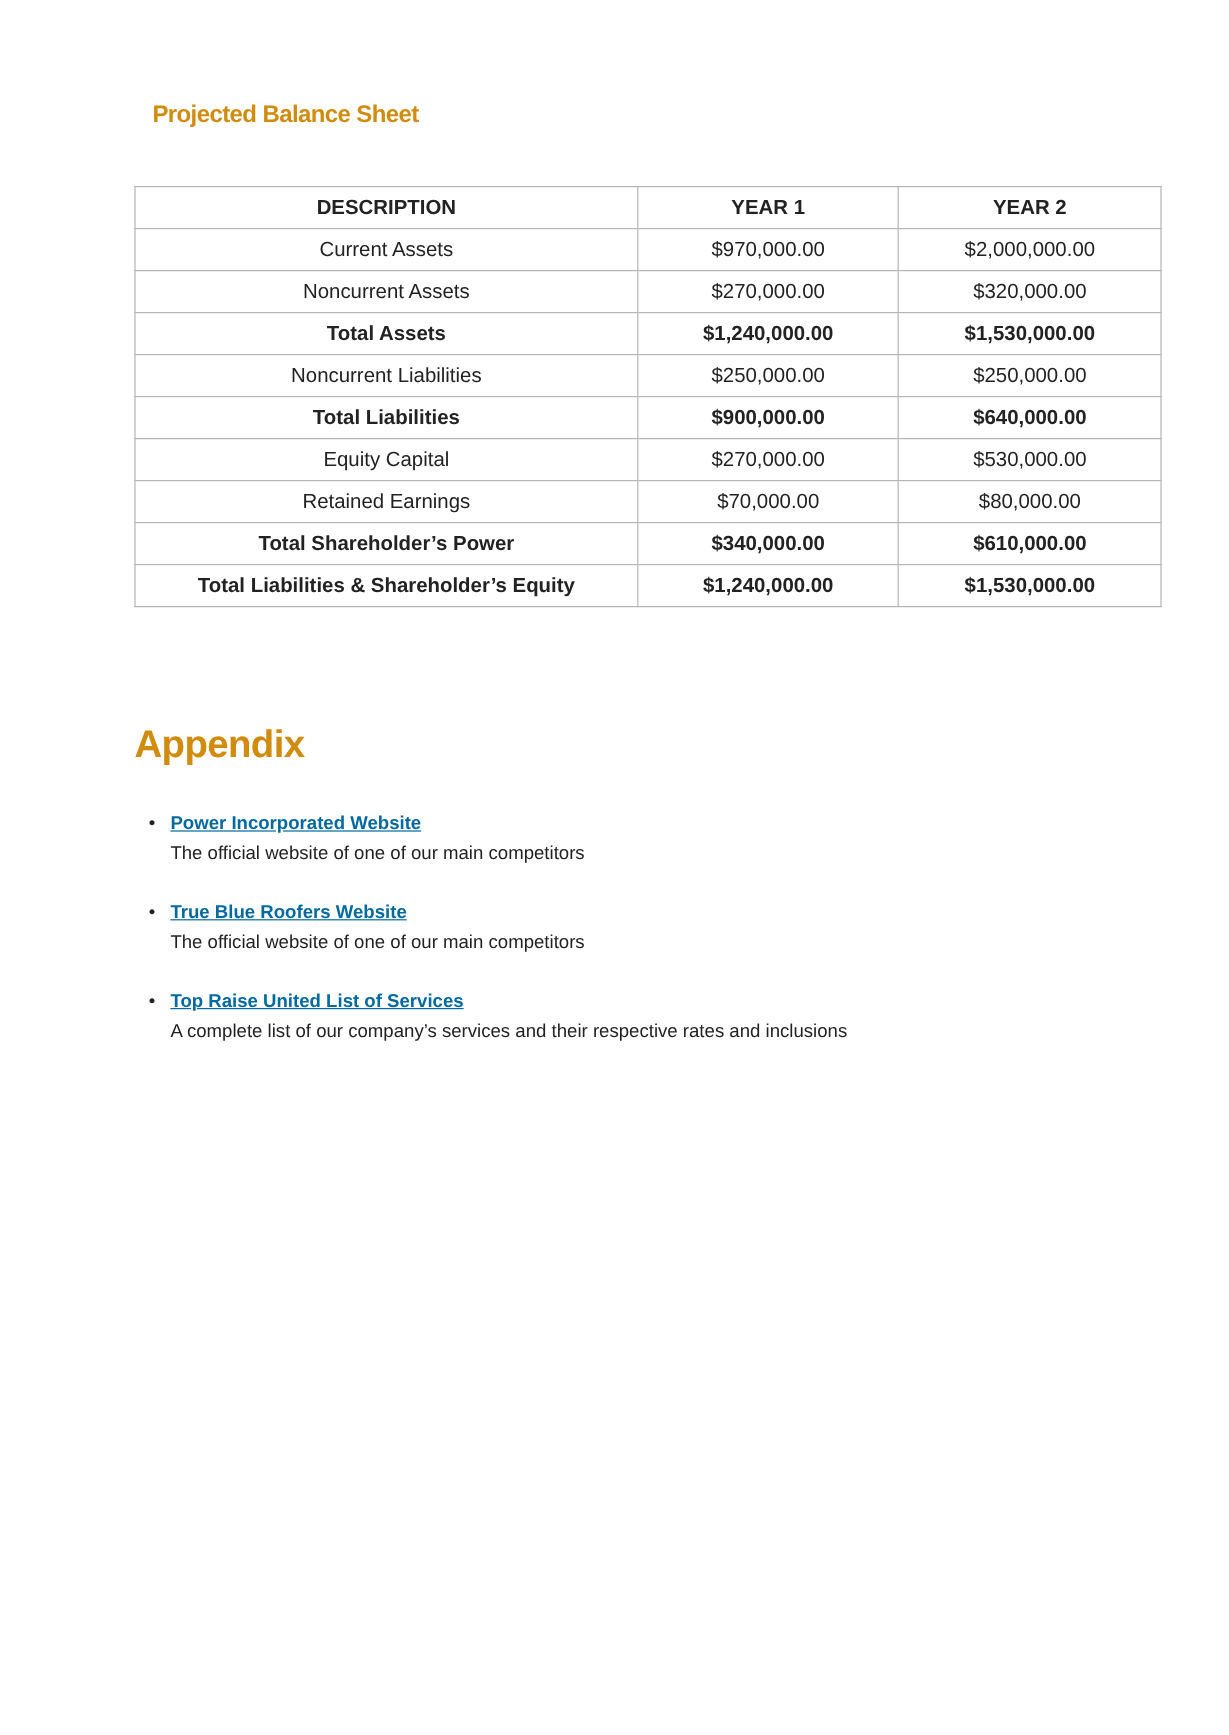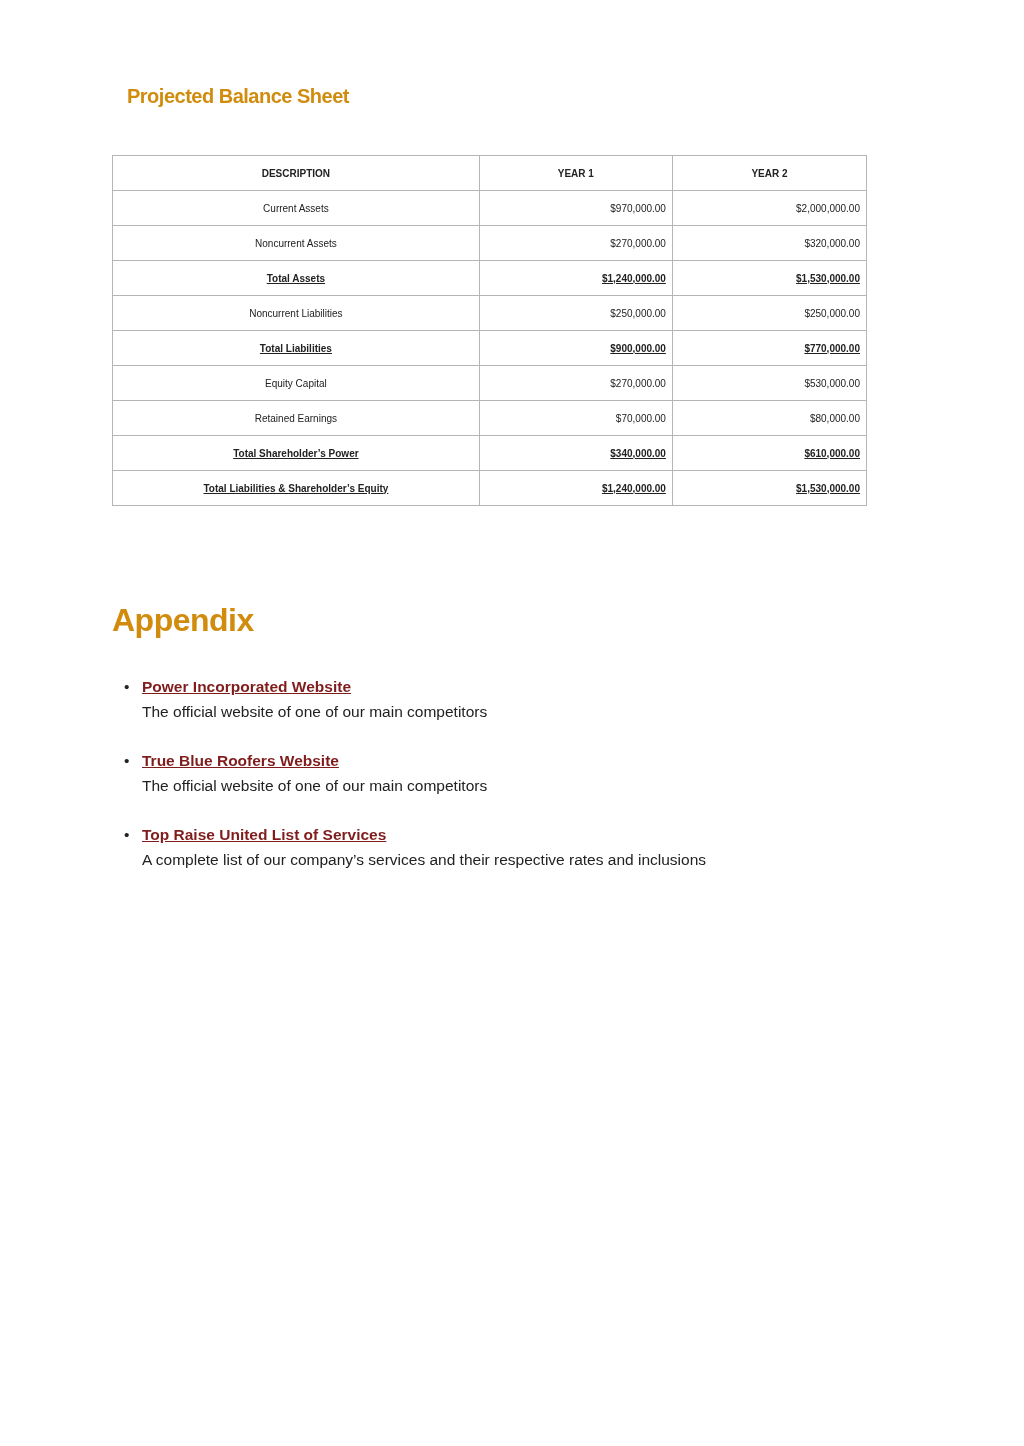--- a/index.html
+++ b/index.html
@@ -1,29 +1,29 @@
 <!DOCTYPE html>
 <html><head>
   <meta charset="utf-8">
   <style>
     html, body { margin: 0; padding: 0; background: #ffffff; }
     body { width: 1024px; height: 1446px; position: relative; font-family: "Liberation Sans", sans-serif; color: #222222; }
     .page { position: absolute; left: 112px; top: 0; width: 798px; }
     h1.title { position: absolute; top: 70px; left: 0; margin: 15px; font-size: 20px; font-weight: bold; color: #d18c0e; letter-spacing: -0.5px; font-family: "Liberation Sans", sans-serif; }
-    table.bs { position: absolute; top: 155px; left: 0; width: 755px; border-collapse: collapse; font-size: 10px; }
+    table.bs { position: absolute; top: 155px; left: 0; width: 856px; border-collapse: collapse; font-size: 17px; }
     table.bs th, table.bs td { border: 1px solid #b5b5b5; height: 35px; padding: 0 6px; box-sizing: border-box; text-align: center; }
     table.bs th { font-weight: bold; text-align: center; }
-    table.bs td.num { text-align: right; }
-    table.bs tr.total td { font-weight: bold; text-decoration: underline; }
+    table.bs td.num { text-align: center; }
+    table.bs tr.total td { font-weight: bold; }
     col.c1 { width: 391px; } col.c2 { width: 203px; } col.c3 { width: 204px; }
     h2.appendix { position: absolute; top: 602px; left: 0; margin: 0; font-size: 32px; font-weight: bold; color: #d18c0e; letter-spacing: -0.5px; }
     ul.refs { position: absolute; top: 674px; left: 0; margin: 0; padding: 0 0 0 30px; list-style: none; font-size: 15.5px; }
     ul.refs li { position: relative; margin-bottom: 24px; line-height: 25px; }
     ul.refs li .bullet { position: absolute; left: -18px; top: 0; }
-    ul.refs a { color: #7f1d1d; font-weight: bold; text-decoration: underline; margin-top: 36px; }
+    ul.refs a { color: #0369a1; font-weight: bold; text-decoration: underline; margin-top: 36px; }
   </style>
 </head>
 <body>
 
 <div class="page">
   <h1 class="title">Projected Balance Sheet</h1>
 
   <table class="bs">
     <colgroup>
         <col class="c1">
@@ -54,21 +54,21 @@
           <td class="num">$1,530,000.00</td>
         </tr>
         <tr>
           <td>Noncurrent Liabilities</td>
           <td class="num">$250,000.00</td>
           <td class="num">$250,000.00</td>
         </tr>
         <tr class="total">
           <td>Total Liabilities</td>
           <td class="num">$900,000.00</td>
-          <td class="num">$770,000.00</td>
+          <td class="num">$640,000.00</td>
         </tr>
         <tr>
           <td>Equity Capital</td>
           <td class="num">$270,000.00</td>
           <td class="num">$530,000.00</td>
         </tr>
         <tr>
           <td>Retained Earnings</td>
           <td class="num">$70,000.00</td>
           <td class="num">$80,000.00</td>

